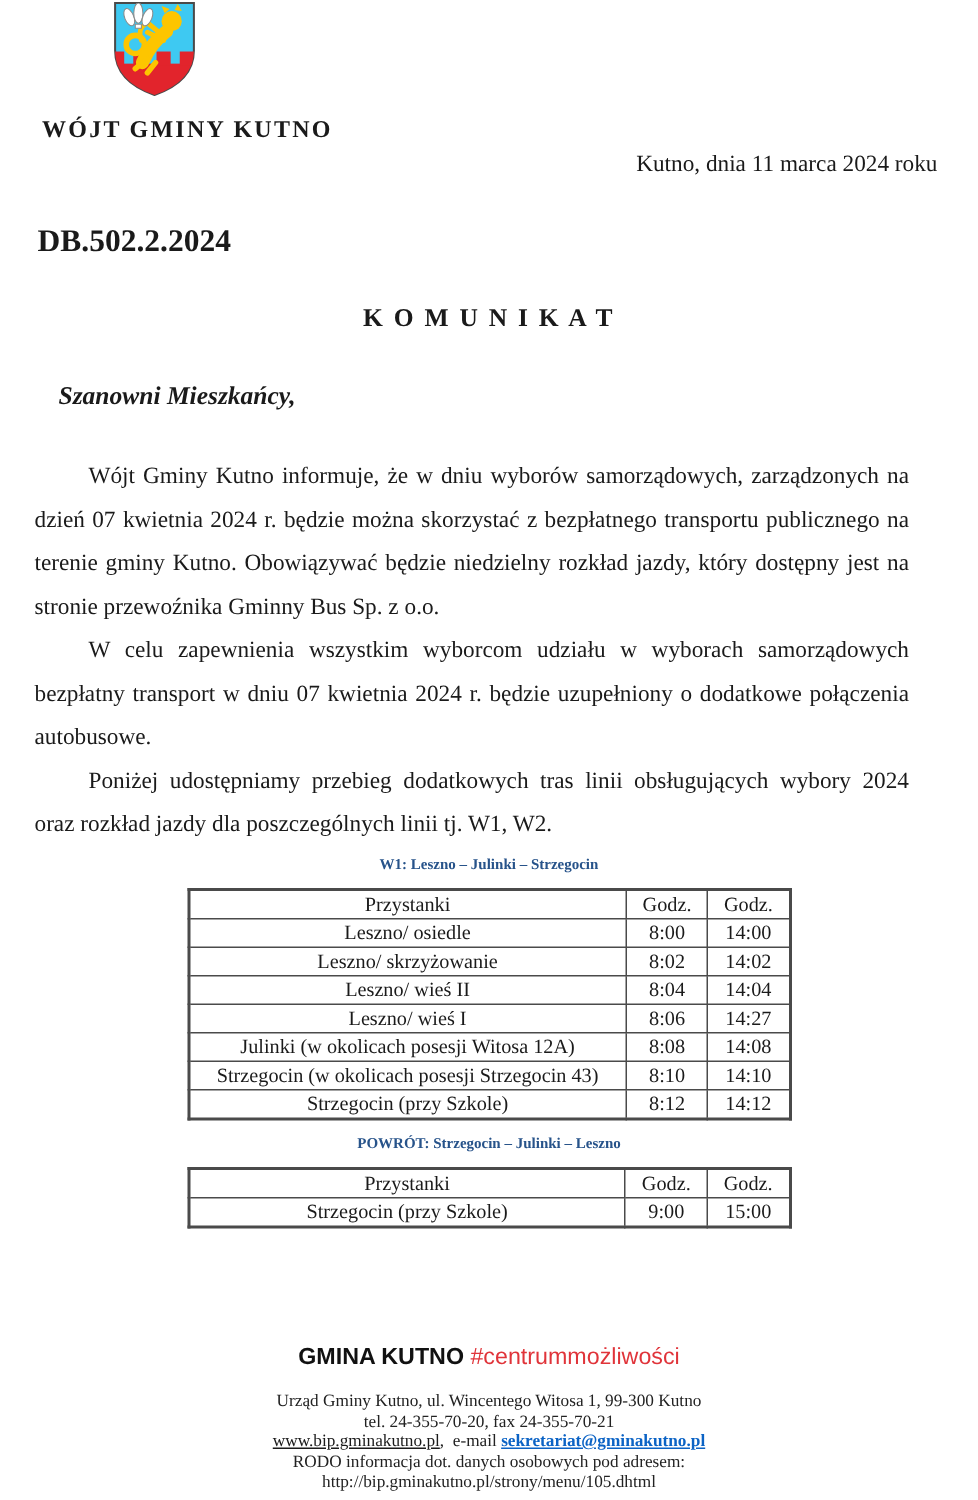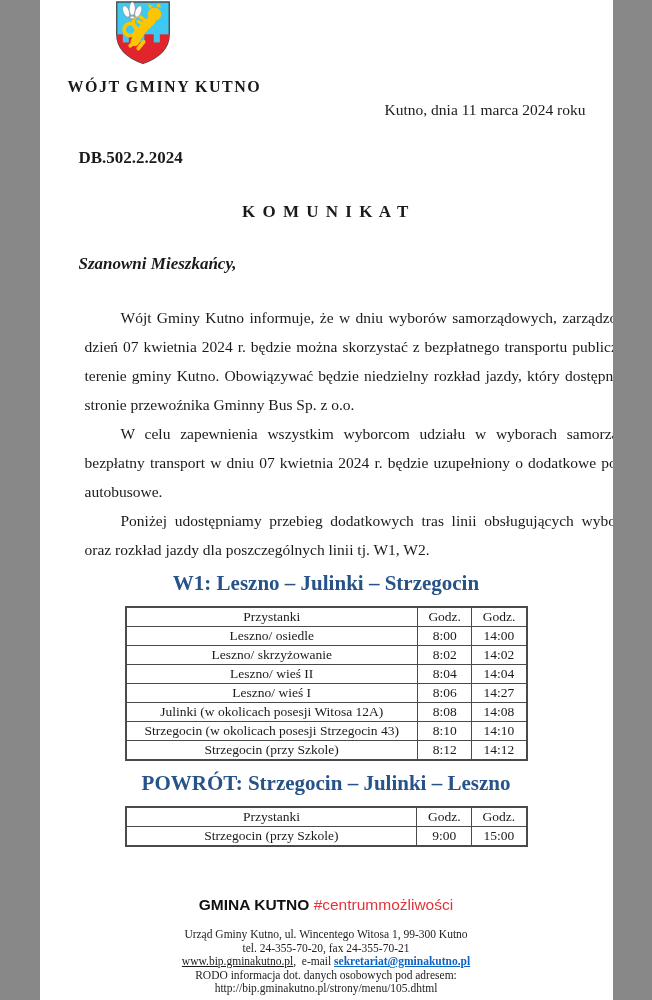--- a/index.html
+++ b/index.html
@@ -5,58 +5,58 @@
   :root{
     --accent-blue:#27538a;
     --brand-red:#e0343a;
     --link-blue:#0b63c5;
     --border-col:#4a4a4a;
   }
   *{box-sizing:border-box;margin:0;padding:0;}
   html,body{background:#888;}
   .page{
     position:relative;
-    width:573px;height:1000px;
+    width:652px;height:1000px;
     margin:0 auto;
     background:#ffffff;
     font-family:"Liberation Serif","DejaVu Serif",serif;
     color:#1a1a1a;
     overflow:hidden;
   }
   .crest{position:absolute;left:74px;top:0px;}
   .office-name{
     position:absolute;left:28px;top:78px;
     font-size:16px;font-weight:bold;letter-spacing:1.5px;
   }
   .dateline{
     position:absolute;right:27px;top:101px;
     font-size:15.5px;
   }
   .reference{
-    position:absolute;left:39px;top:148px;
-    font-size:17px;font-weight:bold;
+    position:absolute;left:25px;top:148px;
+    font-size:21px;font-weight:bold;
   }
   .doc-title{
     position:absolute;left:0;top:202px;width:100%;
     text-align:center;font-size:17px;font-weight:bold;letter-spacing:1.5px;
   }
   .salutation{
     position:absolute;left:39px;top:254px;
     font-size:17px;font-weight:bold;font-style:italic;
   }
   .body-text{
-    position:absolute;left:45px;top:303px;width:583px;
+    position:absolute;left:23px;top:303px;width:583px;
     font-size:15.5px;line-height:29px;text-align:justify;
   }
   .body-text p{text-indent:36px;}
   .tables-block{
     position:absolute;left:0;top:571px;width:100%;
   }
   .sched-title{
-    text-align:center;font-size:21px;font-weight:bold;
+    text-align:center;font-size:10px;font-weight:bold;
     color:var(--accent-blue);
     margin-bottom:2px;
   }
   table.sched{
     width:403px;margin:10px auto;
     border-collapse:collapse;
     font-size:13.5px;
     border:2px solid var(--border-col);
   }
   table.sched th,table.sched td{

